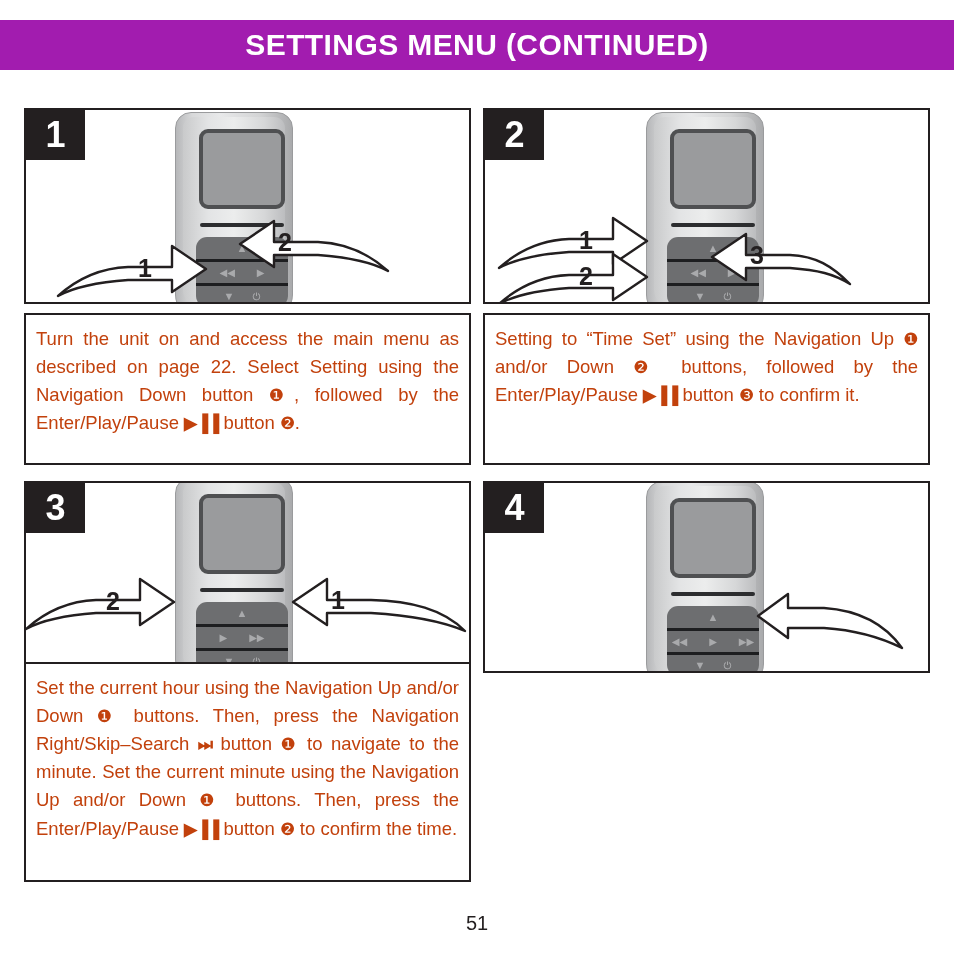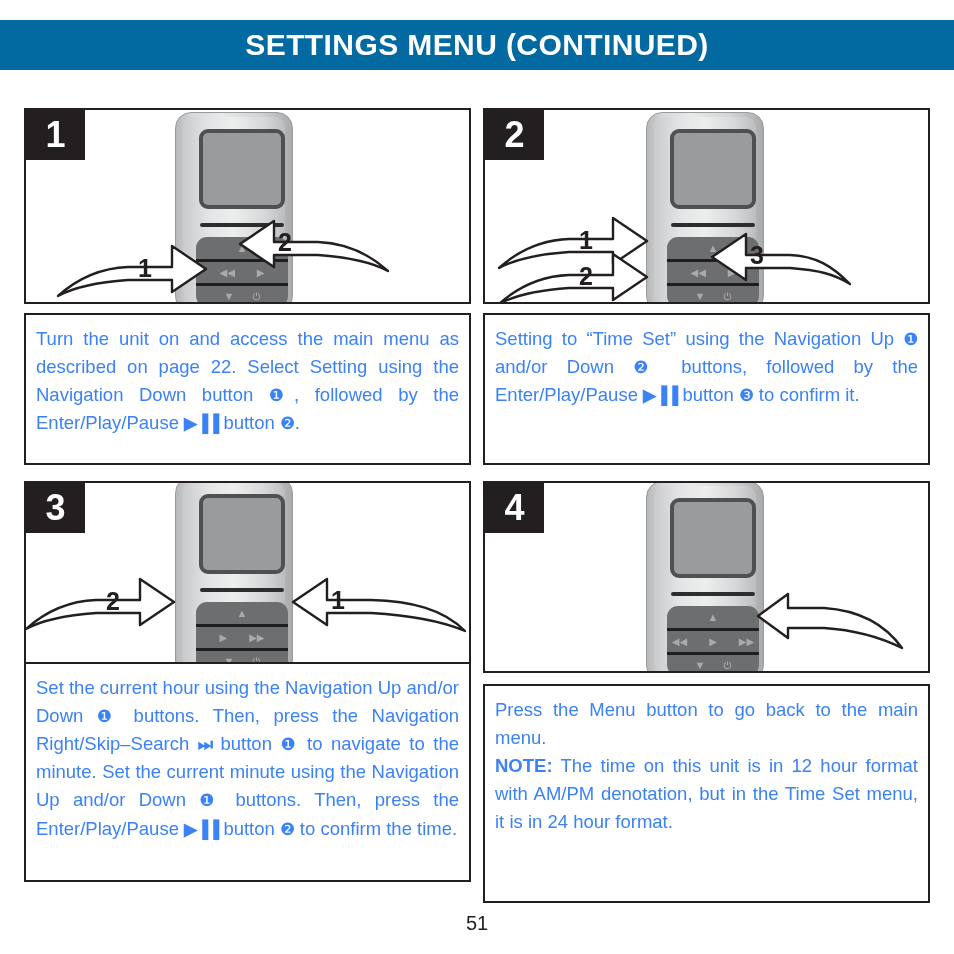--- a/index.html
+++ b/index.html
@@ -15,21 +15,21 @@
     width: 954px; height: 954px;
     background: #fff;
     overflow: hidden;
   }
 
   
   .header-bar {
     position: absolute;
     left: 0; top: 20px;
     width: 954px; height: 50px;
-    background: #0369a1;
+    background: #a21caf;
     display: flex; align-items: center; justify-content: center;
   }
   .header-title {
     color: #ffffff;
     font-size: 30px;
     font-weight: bold;
     letter-spacing: 0.4px;
     font-family: "Liberation Sans", sans-serif;
     white-space: nowrap;
   }
@@ -69,21 +69,21 @@
     font-weight: bold;
     display: flex; align-items: center; justify-content: center;
     line-height: 1;
     z-index: 3;
   }
 
   
   .body-text {
     font-size: 18.5px;
     line-height: 1.52;
-    color: #3b82f6;
+    color: #c2410c;
     text-align: justify;
     text-justify: inter-word;
     margin: 0;
   }
   .sym { font-size: 17px; letter-spacing: -0.5px; }
   .playpause { font-size: 17px; letter-spacing: -1px; font-weight: bold; }
   .bold { font-weight: bold; }
 
   
   .device-wrap {
@@ -353,24 +353,16 @@
       </div>
 
       <div class="callout" style="left:265px; top:105px;">
         <svg width="170" height="62" viewBox="0 0 170 62">
           <path d="M38 6 L8 28 L38 50 L38 40 L74 40 C104 42 128 48 152 60 C132 32 104 22 74 20 L38 20 Z" fill="#ffffff" stroke="#231f20" stroke-width="2.4" stroke-linejoin="round"></path>
         </svg>
       </div>
     </div>
   </div>
 
-  <div class="panel-box text-box col-right" style="top:684px; height:219px;">
-    <p class="body-text">
-      <span>Press the Menu button to go back to the main menu.</span>
-    </p>
-    <p class="body-text">
-      <span class="bold">NOTE:</span><span> The time on this unit is in 12 hour format with AM/PM denotation, but in the Time Set menu, it is in 24 hour format.</span>
-    </p>
-  </div>
 
   <div class="page-num">51</div>
 
 </div>
 
 </body></html>

